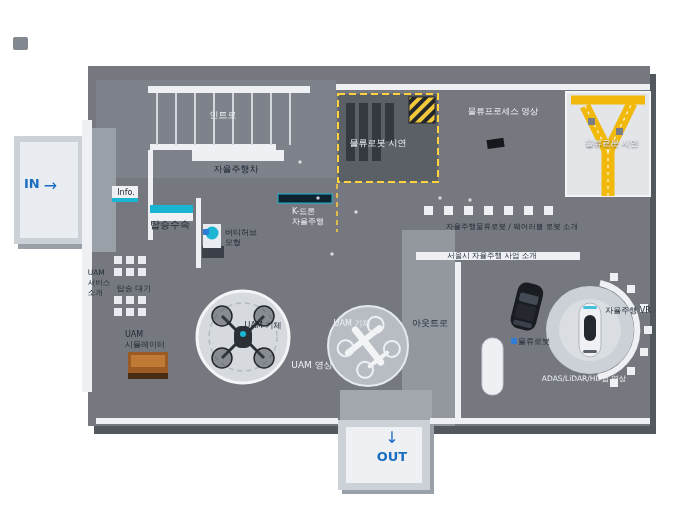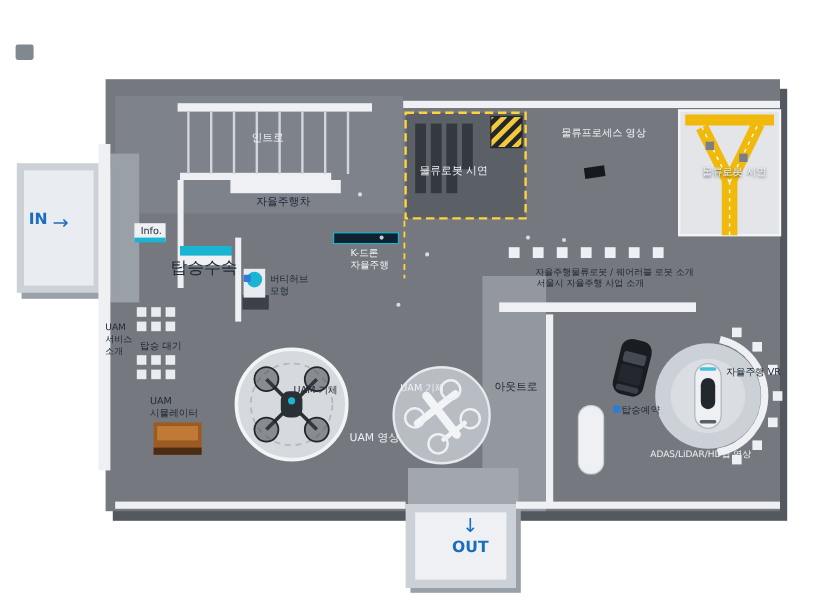--- a/index.html
+++ b/index.html
@@ -224,40 +224,40 @@
     <span class="arr">→</span>
   </div>
   <div class="inout" id="out-ent">
     <span class="arr">↓</span>
     <span>OUT</span>
   </div>
 
   <div class="lbl light nowrap" style="left:223px;top:116px;font-size:9px">인트로</div>
   <div class="lbl nowrap" style="left:236px;top:170px;font-size:9px">자율주행차</div>
   <div class="lbl nowrap" style="left:126px;top:193px;font-size:8px">Info.</div>
-  <div class="lbl nowrap" style="left:170px;top:224px;font-size:14px">탑승수속</div>
+  <div class="lbl nowrap" style="left:170px;top:224px;font-size:10px">탑승수속</div>
   <div class="lbl" style="left:241px;top:238px;font-size:8px">버티허브
 모형</div>
   <div class="lbl" style="left:99px;top:283px;font-size:7.5px">UAM
 서비스
 소개</div>
   <div class="lbl nowrap" style="left:134px;top:289px;font-size:8px">탑승 대기</div>
   <div class="lbl" style="left:145px;top:340px;font-size:8px">UAM
 시뮬레이터</div>
   <div class="lbl nowrap" style="left:263px;top:326px;font-size:8px">UAM 기체</div>
   <div class="lbl light nowrap" style="left:352px;top:324px;font-size:8px">UAM 기체</div>
   <div class="lbl light nowrap" style="left:312px;top:366px;font-size:9px">UAM 영상</div>
   <div class="lbl light" style="left:308px;top:217px;font-size:8px">K-드론
 자율주행</div>
   <div class="lbl light nowrap" style="left:378px;top:144px;font-size:9px">물류로봇 시연</div>
   <div class="lbl light nowrap" style="left:503px;top:112px;font-size:8.5px">물류프로세스 영상</div>
   <div class="lbl light nowrap shadow" style="left:612px;top:144px;font-size:8.5px">물류로봇 시연</div>
   <div class="lbl nowrap" style="left:512px;top:227px;font-size:7.5px">자율주행물류로봇 / 웨어러블 로봇 소개</div>
-  <div class="lbl nowrap" style="left:492px;top:236px;font-size:7.5px">서울시 자율주행 사업 소개</div>
+  <div class="lbl nowrap" style="left:492px;top:256px;font-size:7.5px">서울시 자율주행 사업 소개</div>
   <div class="lbl nowrap" style="left:430px;top:324px;font-size:9px">아웃트로</div>
-  <div class="lbl nowrap" style="left:534px;top:342px;font-size:8px">탑승예약</div>
+  <div class="lbl nowrap" style="left:534px;top:342px;font-size:8px">물류로봇</div>
   <div class="lbl nowrap" style="left:628px;top:311px;font-size:8px">자율주행 VR</div>
   <div class="lbl light nowrap" style="left:584px;top:379px;font-size:7.5px">ADAS/LiDAR/HD맵 영상</div>
 
   <span class="marker" style="left:203px;top:229px"></span>
   <span class="marker" style="left:511px;top:338px"></span>
 
 </div>
 
 </body></html>

